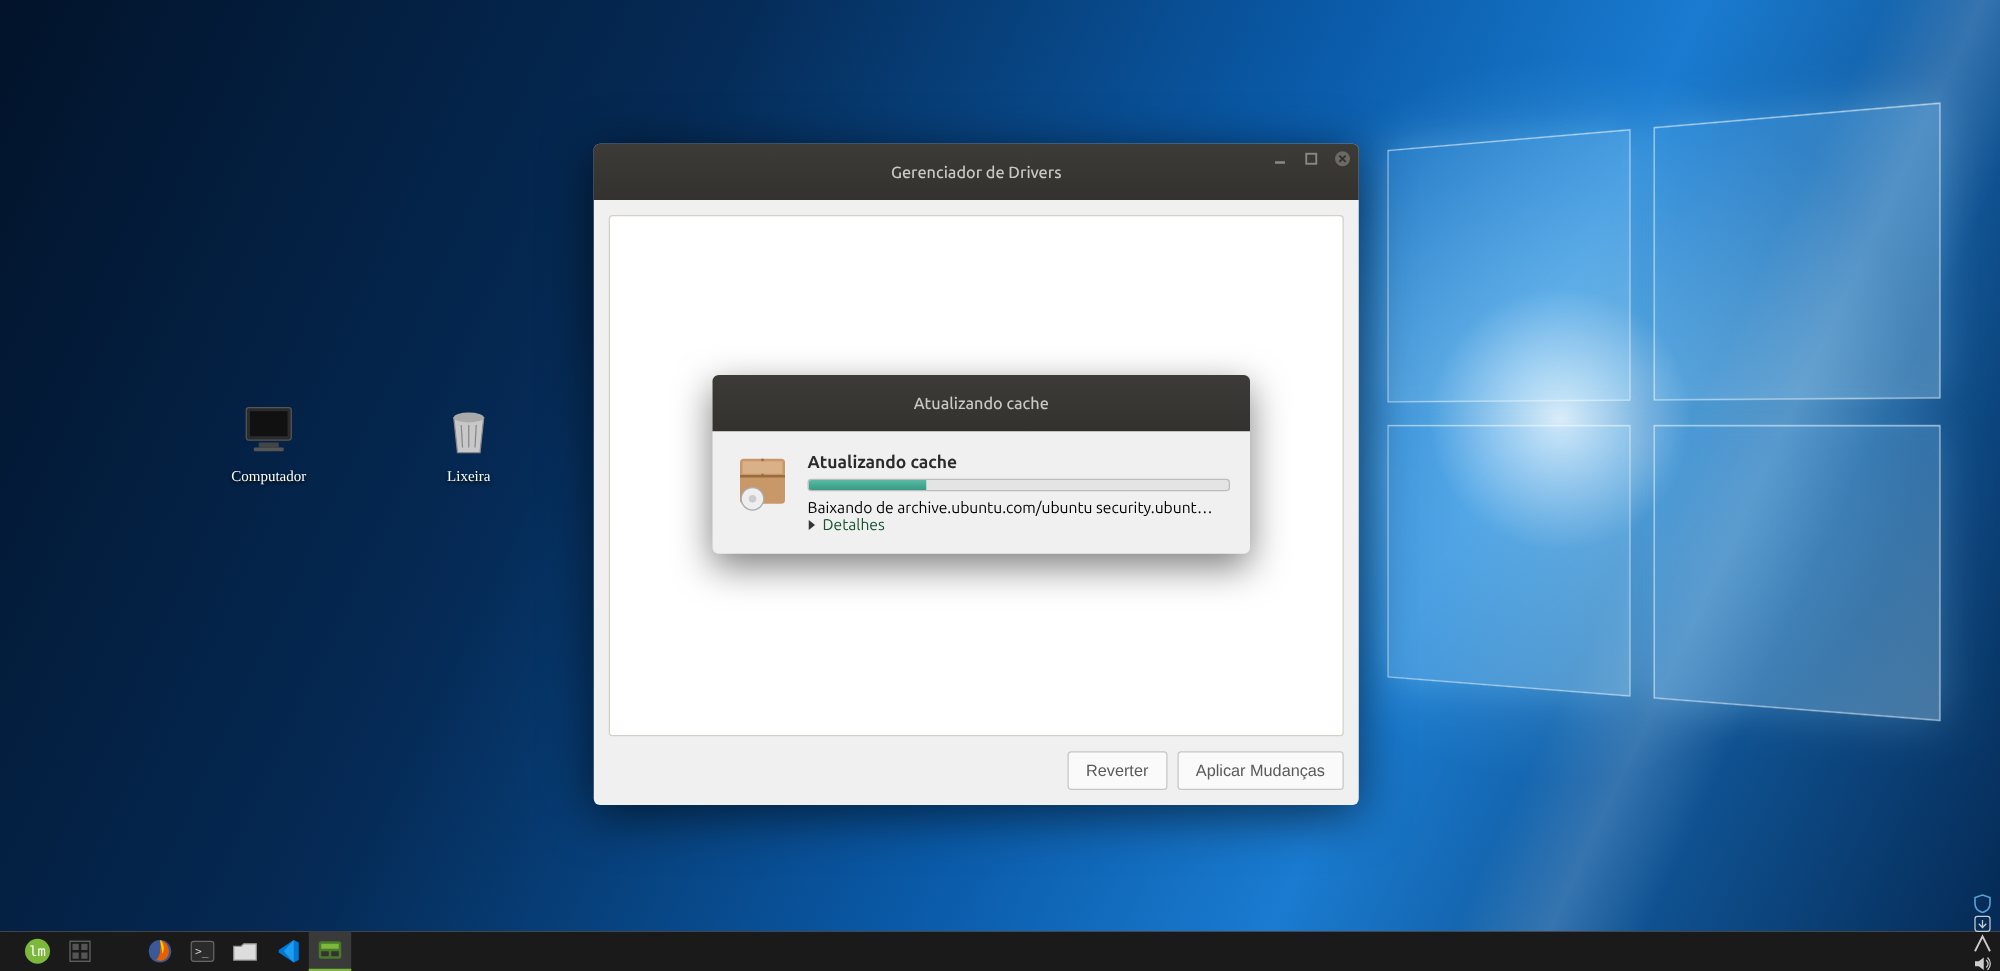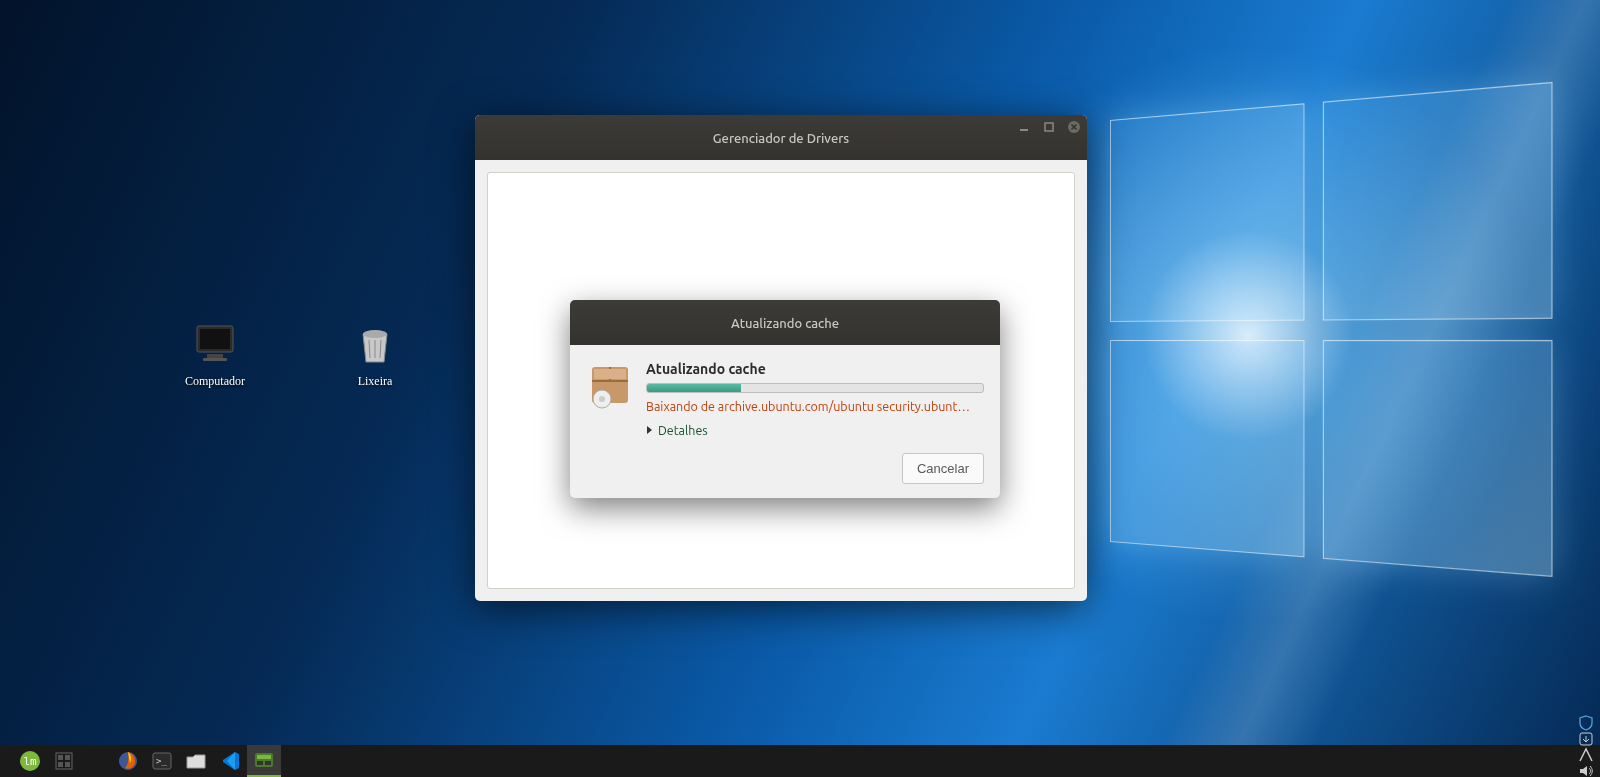--- a/index.html
+++ b/index.html
@@ -32,21 +32,21 @@
   .btn-row{display:flex;justify-content:flex-end;gap:8px;margin-top:12px;}
   .btn{background:#fafafa;border:1px solid #c6c6c6;border-radius:3px;padding:7px 14px;font-size:13px;color:#5a5a5a;cursor:pointer;}
   
   .dialog{position:absolute;left:570px;top:300px;width:430px;background:#f0f0f0;border-radius:5px;box-shadow:0 10px 30px rgba(0,0,0,.5);}
   .dlg-body{padding:16px;display:flex;gap:12px;}
   .pkg-icon{width:48px;height:48px;flex-shrink:0;}
   .dlg-content{flex:1;}
   .dlg-heading{font-weight:bold;color:#2b2b2b;font-size:14px;margin-bottom:6px;}
   .progress{height:8px;background:#e4e4e4;border:1px solid #bdbdbd;border-radius:3px;overflow:hidden;margin-bottom:6px;}
   .progress-fill{height:100%;background:linear-gradient(#5bbaa4,#379b84);}
-  .status-text{font-size:12.5px;color:#c2410c;margin-bottom:10px;}
+  .status-text{font-size:12.5px;color:#000000;}
   .details-toggle{font-size:12.5px;color:#14532d;cursor:pointer;display:flex;align-items:center;gap:4px;}
   .dlg-footer{display:flex;justify-content:flex-end;padding:0 16px 14px;}
   
   .taskbar{position:absolute;bottom:0;left:0;width:1600px;height:32px;background:#1a1a1a;display:flex;align-items:center;color:#ddd;padding-left:13px;}
   .tleft{display:flex;align-items:center;height:100%;}
   .tbtn{width:34px;height:32px;display:flex;align-items:center;justify-content:center;cursor:pointer;}
   .tbtn.active{background:#3a3a3a;border-bottom:2px solid #7bb83b;height:30px;}
   .spacer{flex:1;}
   .tray{display:flex;align-items:center;padding-right:12px;flex-direction:column;}
   .tray-ico{width:16px;height:16px;cursor:pointer;}
@@ -114,20 +114,24 @@
             <svg width="14" height="14" viewBox="0 0 14 14">
               <circle cx="7" cy="7" r="6" fill="#6b6a63"></circle>
               <line x1="4.5" y1="4.5" x2="9.5" y2="9.5" stroke="#33322e" stroke-width="1.5"></line>
               <line x1="9.5" y1="4.5" x2="4.5" y2="9.5" stroke="#33322e" stroke-width="1.5"></line>
             </svg>
           </div>
       </div>
     </div>
     <div class="app-body">
       <div class="content-frame"></div>
+      <div class="btn-row">
+        <button class="btn">Reverter</button>
+        <button class="btn">Aplicar Mudanças</button>
+      </div>
     </div>
   </div>
 
   <div class="dialog">
     <div class="titlebar">
       <div class="title">Atualizando cache</div>
     </div>
     <div class="dlg-body">
       <div class="pkg-icon">
         <svg viewBox="0 0 48 48">
@@ -148,23 +152,20 @@
         <div class="details-toggle">
           <span>
             <svg width="8" height="10" viewBox="0 0 8 10">
                 <path d="M1 1 L6 5 L1 9 Z" fill="#333"></path>
               </svg>
           </span>
           <span>Detalhes</span>
         </div>
       </div>
     </div>
-    <div class="dlg-footer">
-      <button class="btn">Cancelar</button>
-    </div>
   </div>
 </div>
 
 <div class="taskbar">
   <div class="tleft">
     <div class="tbtn">
       <svg width="22" height="22" viewBox="0 0 22 22">
           <circle cx="11" cy="11" r="10" fill="#7bb83b"></circle>
           <text x="11" y="15" font-size="11" text-anchor="middle" fill="#fff" font-family="monospace">lm</text>
         </svg>

